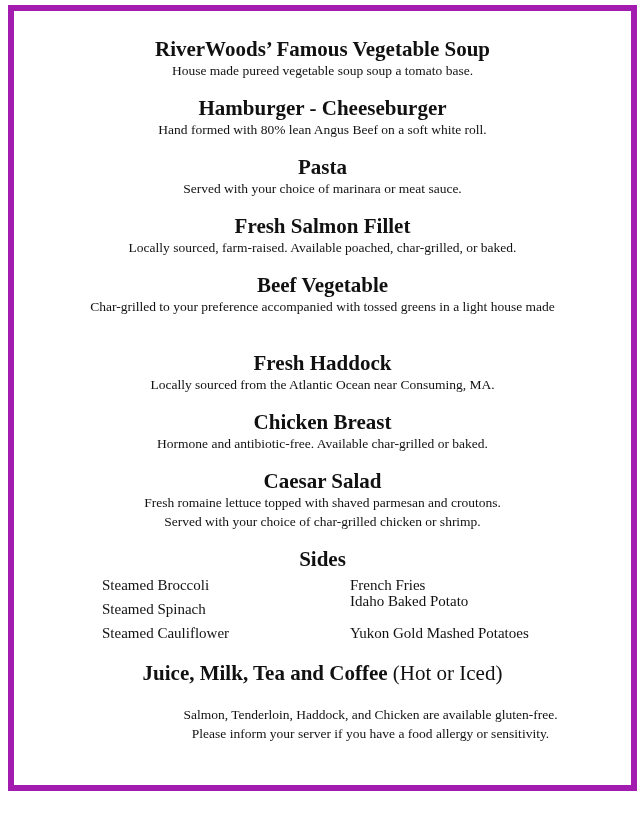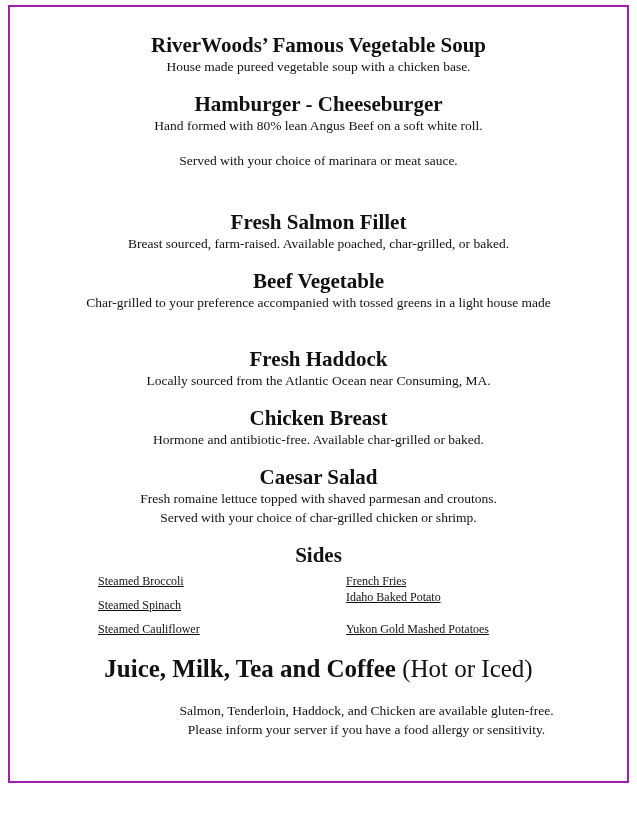--- a/index.html
+++ b/index.html
@@ -1,44 +1,45 @@
 <!DOCTYPE html>
 <html><head>
   <meta charset="utf-8">
   <style>
     html, body { margin: 0; padding: 0; background: #ffffff; }
     body { width: 637px; height: 814px; position: relative; overflow: hidden; font-family: "DejaVu Serif", serif; color: #111; }
-    .frame { position: absolute; left: 8px; top: 5px; width: 617px; height: 774px; border: 2px solid #a21caf; box-sizing: content-box; }
+    .frame { position: absolute; left: 8px; top: 5px; width: 617px; height: 774px; border: 6px solid #a21caf; box-sizing: content-box; }
     .item { position: absolute; left: 0; width: 617px; text-align: center; }
     .title { font-family: "Liberation Serif", serif; font-weight: bold; font-size: 21px; line-height: 24px; }
     .desc { font-family: "Liberation Serif", serif; font-size: 13.5px; line-height: 19px; }
     .sides { position: absolute; left: 0; width: 617px; }
-    .side { position: absolute; font-family: "Liberation Serif", serif; font-size: 12px; line-height: 24px; white-space: nowrap; text-decoration: underline; }
-    .drinks { font-family: "Liberation Serif", serif; font-size: 25px; line-height: 24px; }
+    .side { position: absolute; font-family: "Liberation Serif", serif; font-size: 15px; line-height: 24px; white-space: nowrap; }
+    .drinks { font-family: "Liberation Serif", serif; font-size: 21px; line-height: 24px; }
     .drinks b { font-weight: bold; }
     .notes { font-family: "Liberation Serif", serif; font-size: 13.5px; line-height: 19px; margin-left: 48px; }
   </style>
 </head>
 <body>
 
 <div class="frame">
   <div class="item" style="top:26px">
     <div class="title">RiverWoods’ Famous Vegetable Soup</div>
-    <div class="desc">House made pureed vegetable soup with a chicken base.</div>
+    <div class="desc">House made pureed vegetable soup soup a tomato base.</div>
   </div>
   <div class="item" style="top:85px">
     <div class="title">Hamburger - Cheeseburger</div>
     <div class="desc">Hand formed with 80% lean Angus Beef on a soft white roll.</div>
   </div>
   <div class="item" style="top:144px">
+    <div class="title">Pasta</div>
     <div class="desc">Served with your choice of marinara or meat sauce.</div>
   </div>
   <div class="item" style="top:203px">
     <div class="title">Fresh Salmon Fillet</div>
-    <div class="desc">Breast sourced, farm-raised. Available poached, char-grilled, or baked.</div>
+    <div class="desc">Locally sourced, farm-raised. Available poached, char-grilled, or baked.</div>
   </div>
   <div class="item" style="top:262px">
     <div class="title">Beef Vegetable</div>
     <div class="desc">Char-grilled to your preference accompanied with tossed greens in a light house made</div>
   </div>
   <div class="item" style="top:340px">
     <div class="title">Fresh Haddock</div>
     <div class="desc">Locally sourced from the Atlantic Ocean near Consuming, MA.</div>
   </div>
   <div class="item" style="top:399px">

